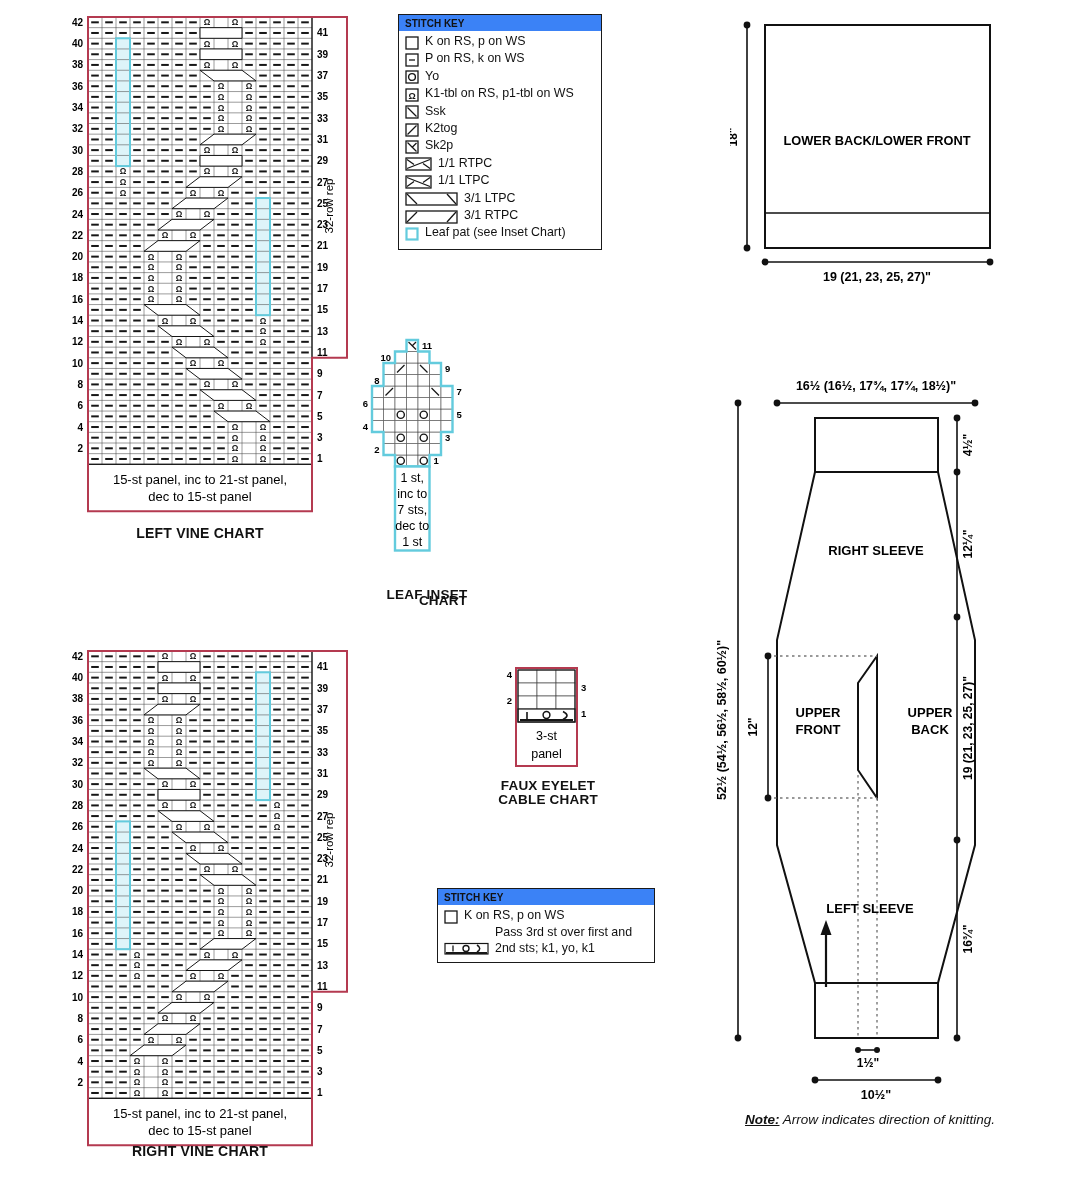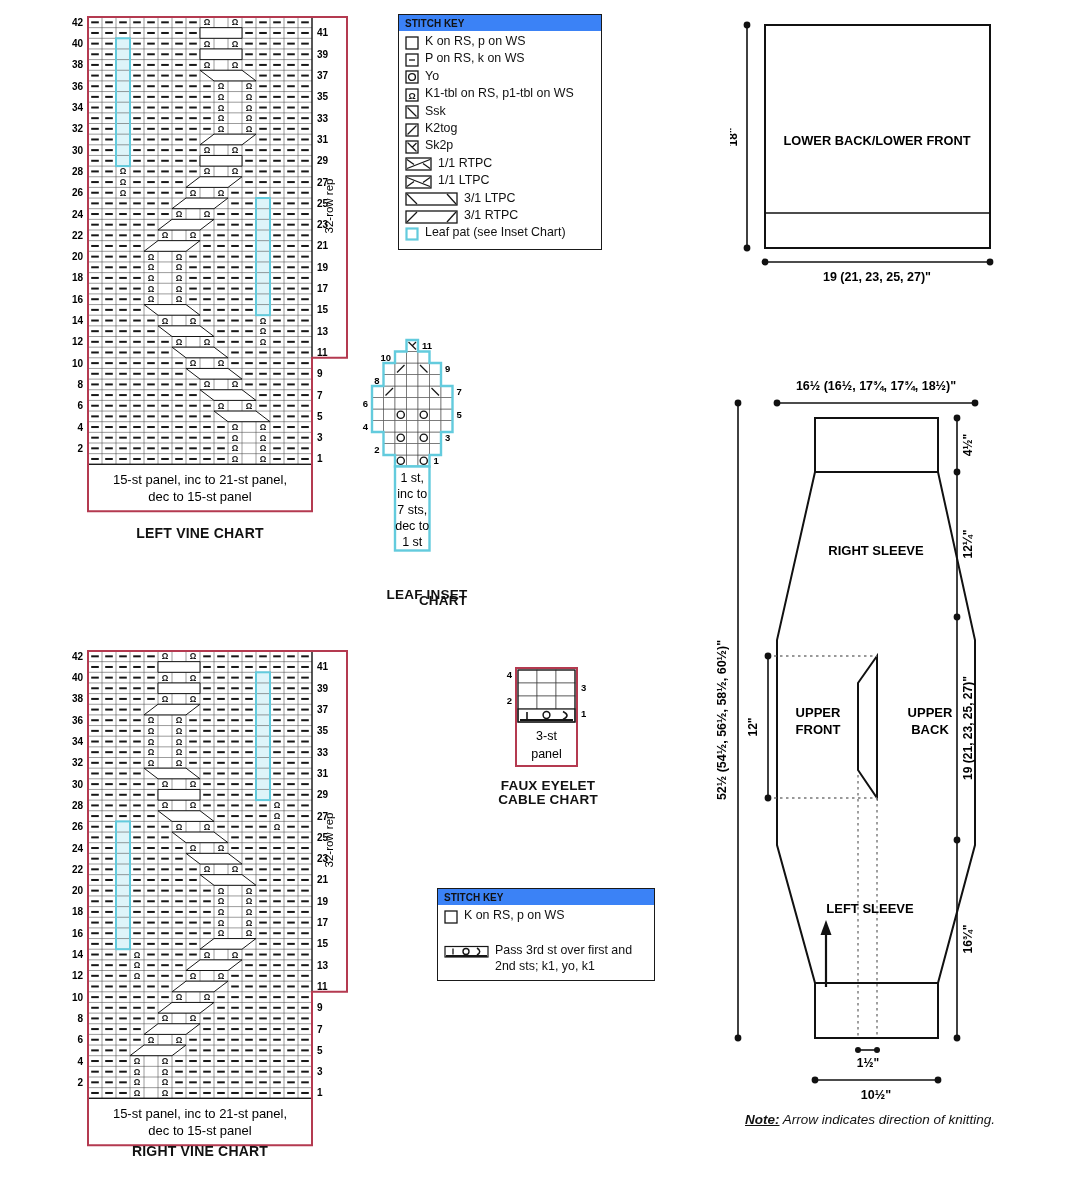--- a/index.html
+++ b/index.html
@@ -5,21 +5,21 @@
   html,body{margin:0;padding:0;background:#f4f4f4;}
   #canvas{position:relative;width:1080px;height:1188px;background:#ffffff;
     font-family:"Liberation Sans",sans-serif;color:#111;overflow:hidden;}
   .abs{position:absolute;}
   .chart-title{font-weight:bold;font-size:14px;text-align:center;letter-spacing:.2px;}
   .key-box{border:1.6px solid #1a1a1a;background:#fff;}
   .key-head{background:#3b82f6;font-weight:bold;font-size:10px;padding:3px 0 2px 6px;border-bottom:0;}
   .key-list{padding:3px 6px 6px 6px;}
   .key-row{display:flex;gap:6px;min-height:17.4px;font-size:12.4px;}
   .key-row .sym{display:inline-flex;flex:none;align-items:center;}
-  .key-row.top{align-items:flex-start;margin-top:18px;}
+  .key-row.top{align-items:flex-end;}
   .key-row.top .sym{margin-top:2px;}
   .note-line{font-size:13.5px;font-style:italic;}
   .note-line b{font-style:italic;text-decoration:underline;}
   svg text{font-family:"Liberation Sans",sans-serif;}
 </style>
 </head>
 <body>
 <div id="canvas">
 
 <div class="abs" style="left:62px;top:14px;width:300px;height:545px;">

